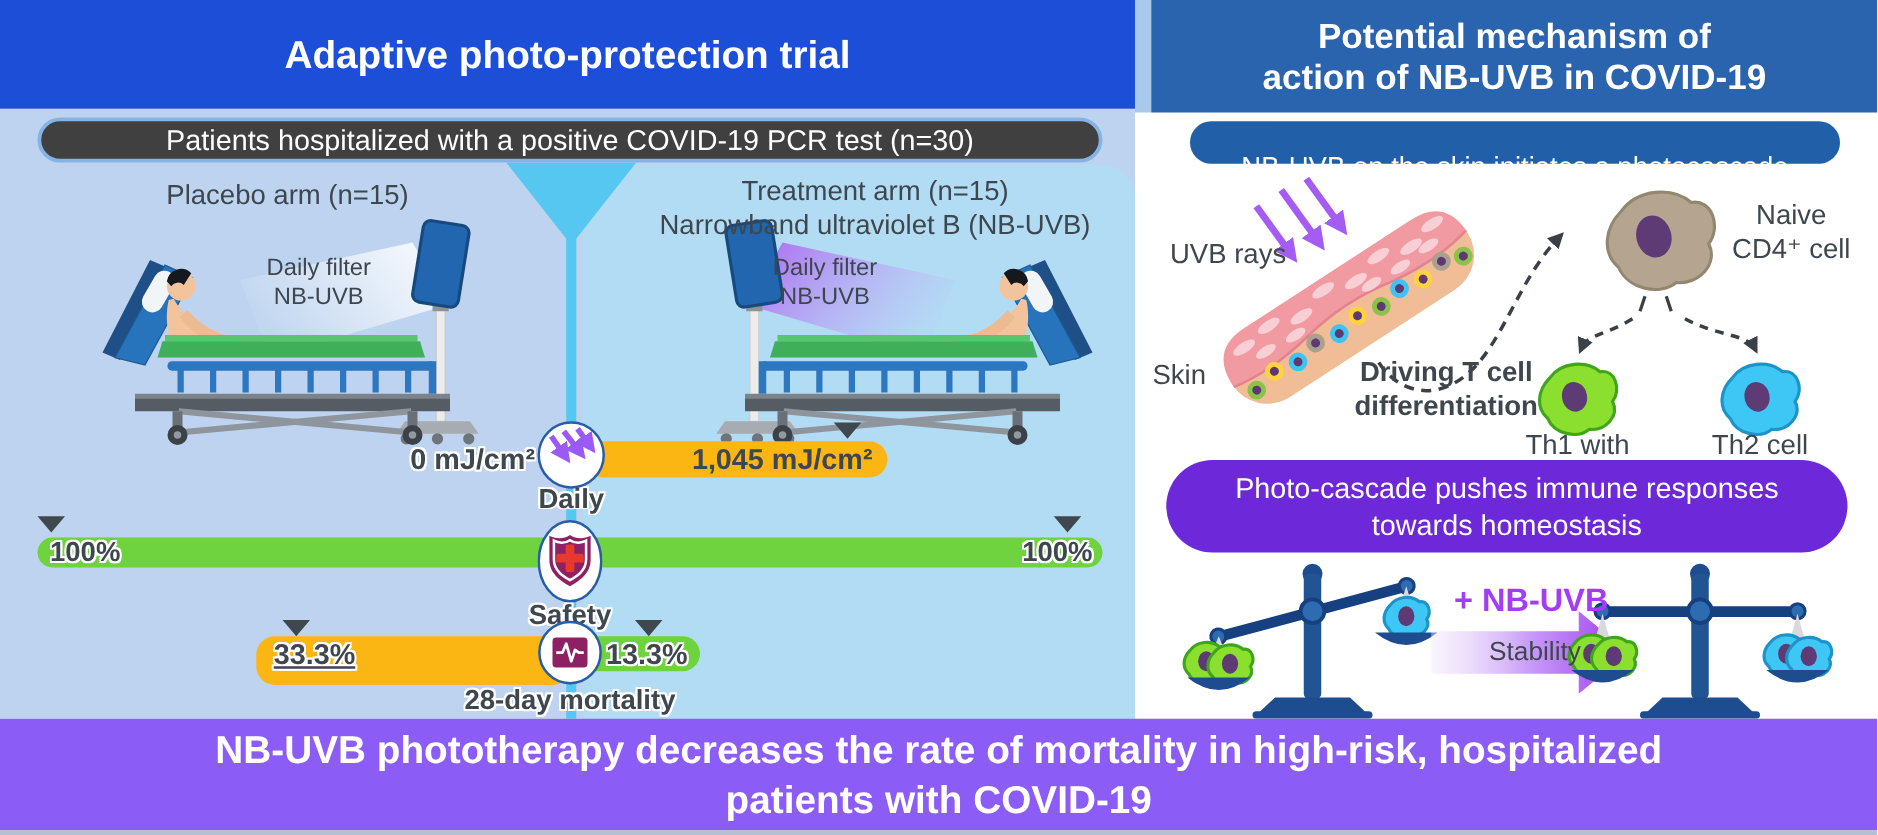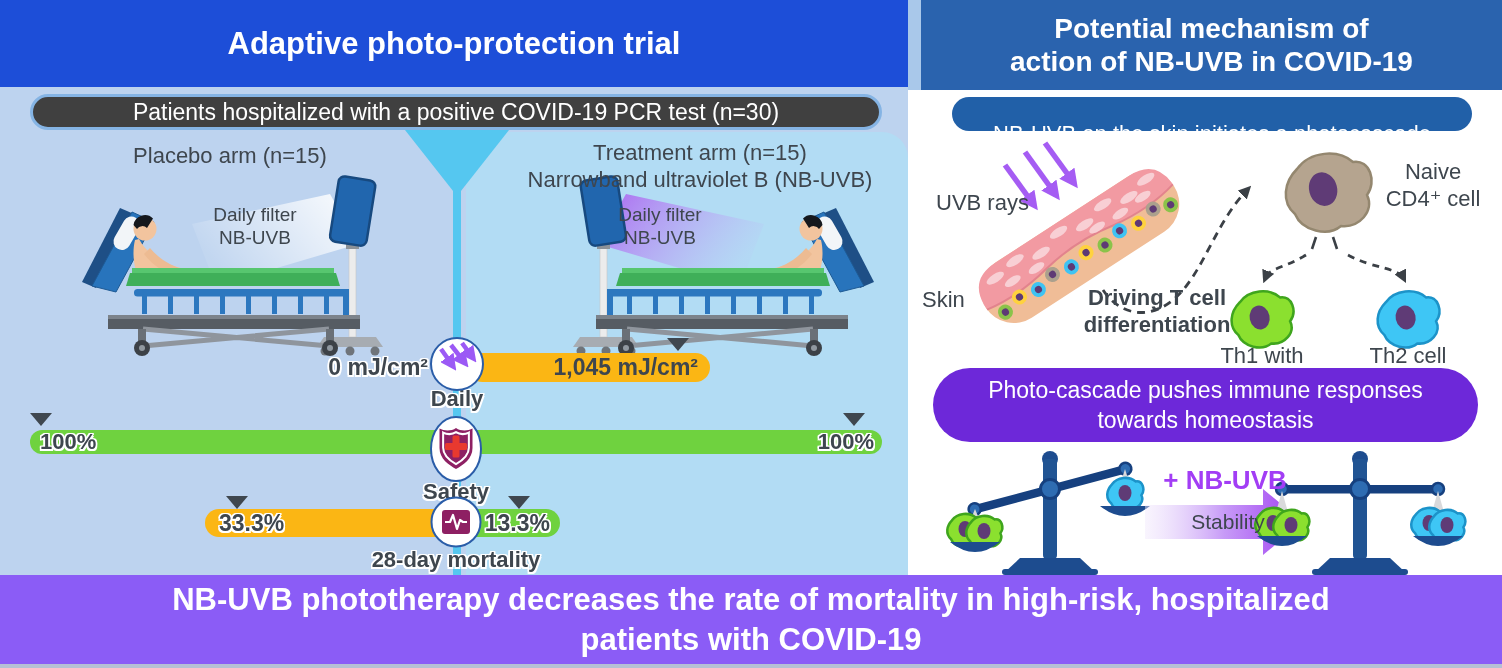--- a/index.html
+++ b/index.html
@@ -212,21 +212,21 @@
     <ellipse cx="26" cy="33" rx="25" ry="32" fill="#FFFFFF" stroke="#2A5DA8" stroke-width="2"></ellipse>
     <g transform="translate(26 31)">
       <path d="M 0,-19 C 5,-15.5 12,-16 16.5,-18.5 L 16.5,1 C 16.5,12 7,18 0,22 C -7,18 -16.5,12 -16.5,1 L -16.5,-18.5 C -12,-16 -5,-15.5 0,-19 Z" fill="#8E2063"></path>
       <path d="M 0,-19 C 5,-15.5 12,-16 16.5,-18.5 L 16.5,1 C 16.5,12 7,18 0,22 C -7,18 -16.5,12 -16.5,1 L -16.5,-18.5 C -12,-16 -5,-15.5 0,-19 Z" transform="scale(0.78)" fill="none" stroke="#FFFFFF" stroke-width="2.6"></path>
       <rect x="-3.5" y="-11.5" width="7" height="22" rx="1.5" fill="#E8392F"></rect>
       <rect x="-11" y="-4" width="22" height="7" rx="1.5" fill="#E8392F"></rect>
     </g>
   </svg>
   <div class="abs lbl bold glow" style="left:396px;top:479px;width:120px;">Safety</div>
 
-  <div class="abs bar ybar" style="left:205px;top:509px;width:252px;height:28px;border-radius:15px;">
+  <div class="abs bar ybar" style="left:205px;top:509px;width:252px;height:39px;border-radius:15px;text-decoration:underline;">
     <span class="glow" style="padding-left:14px;line-height:28px;">33.3%</span>
   </div>
   <div class="abs bar gbar" style="left:454px;top:509px;width:106px;height:28px;border-radius:0 15px 15px 0;">
     <span class="glow" style="text-align:right;padding-right:10px;line-height:28px;">13.3%</span>
   </div>
   <div class="abs tri" style="left:226px;top:496px;"></div>
   <div class="abs tri" style="left:508px;top:496px;"></div>
   <svg class="abs icon" style="left:430px;top:496px;" width="52" height="52" viewBox="0 0 52 52">
     <circle cx="26" cy="26" r="24.5" fill="#FFFFFF" stroke="#2A5DA8" stroke-width="2"></circle>
     <rect x="12" y="14" width="28" height="24" rx="3" fill="#8E2063"></rect>

